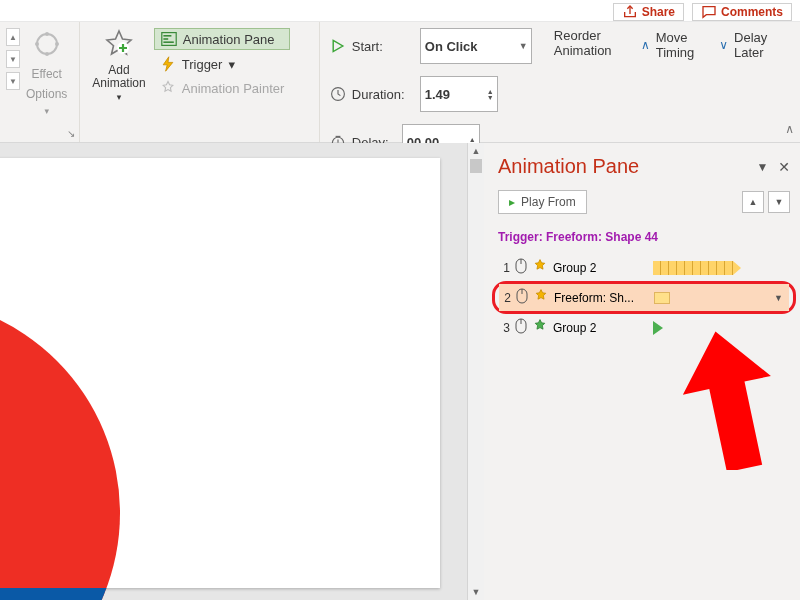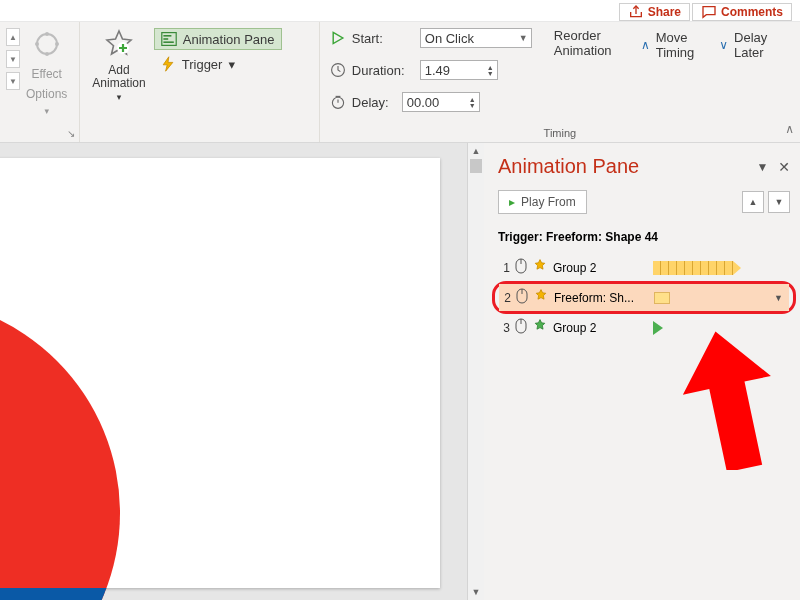--- a/index.html
+++ b/index.html
@@ -12,21 +12,21 @@
     height: 600px;
     overflow: hidden;
     position: relative;
   }
   .topbar {
     position: absolute;
     top: 0; left: 0; right: 0;
     height: 20px;
     background: #fff;
     display: flex; justify-content: flex-end; align-items: center;
-    gap: 2px; padding-right: 8px;
+    gap: 8px; padding-right: 8px;
   }
   .tb-btn {
     border: 1px solid #d0d0d0;
     padding: 1px 8px;
     color: #c43018;
     font-weight: 600;
     background: #fff;
     display: flex; align-items: center; gap: 4px;
     height: 18px;
     margin-top:3px;
@@ -77,22 +77,23 @@
     justify-content: center;
     padding: 2px 4px;
   }
   .tim-row {
     display: flex; align-items: center; gap: 6px;
     font-size: 13px; color: #3a3a3a;
   }
   .tim-row label { min-width: 62px; }
   .sel-field {
     display:flex; align-items:center; justify-content:space-between;
-    background:#fff; border:1px solid #b0b0b0; height:20px;
+    background:#fff; border:1px solid #b0b0b0; height:36px;
     padding: 0 3px 0 4px;
+    font-weight: bold;
   }
   .spinner {
     display:flex; flex-direction:column; line-height:5px;
     font-size:7px; color:#555; gap:1px;
   }
   .reorder-col {
     display: flex; gap: 4px;
     justify-content: center;
     padding: 2px 6px;
   }
@@ -166,21 +167,21 @@
     display:flex; align-items:center; gap:6px;
     border:1px solid #bdbdbd; background:#fff;
     padding: 4px 10px; color:#555;
   }
   .updn { display:flex; gap:4px; }
   .updn div {
     width:22px; height:22px; border:1px solid #bdbdbd;
     background:#fff; display:flex; align-items:center; justify-content:center;
     font-size:9px; color:#555;
   }
-  .trig-label { font-weight:600; color:#000000; padding-top:6px; }
+  .trig-label { font-weight:600; color:#a21caf; padding-top:6px; }
   .anim-list { display:flex; flex-direction:column; gap:2px; }
   .anim-item {
     display:flex; align-items:center; gap:5px;
     height:27px; padding: 0 2px;
   }
   .anim-item .num { width:10px; text-align:right; color:#333;}
   .anim-item .mouse { font-size:12px; color:#666; }
   .anim-item .label { flex:0 0 auto; width:95px; white-space:nowrap; overflow:hidden; text-overflow:ellipsis;}
   .anim-item.highlight {
     background:#fcd9bd;
@@ -298,20 +299,28 @@
         </div>
         <div class="hbtn">
           <span>
             <svg class="icon" viewBox="0 0 20 20">
                 <path d="M11 1L4 11h5l-2 8 9-11h-6z" fill="#f4b301" stroke="#c78b00"></path>
               </svg>
           </span>
           <span>Trigger</span>
           <span class="caret">▾</span>
         </div>
+        <div class="hbtn dis">
+          <span>
+            <svg class="icon" viewBox="0 0 20 20">
+                <path d="M10 2l2 4 4 .6-3 3 .8 4.4L10 12l-3.8 2 .8-4.4-3-3L8 6z" fill="none" stroke="#bdbdbd" stroke-width="1.4"></path>
+              </svg>
+          </span>
+          <span>Animation Painter</span>
+        </div>
       </div>
     </div>
   </div>
 
   <div class="rgroup" style="flex:1 1 auto; border-right:none; position:relative;">
     <div class="rgroup-body" style="gap:12px;">
       <div class="timing-col">
         <div class="tim-row">
           <span>
             <svg class="icon" viewBox="0 0 20 20">

